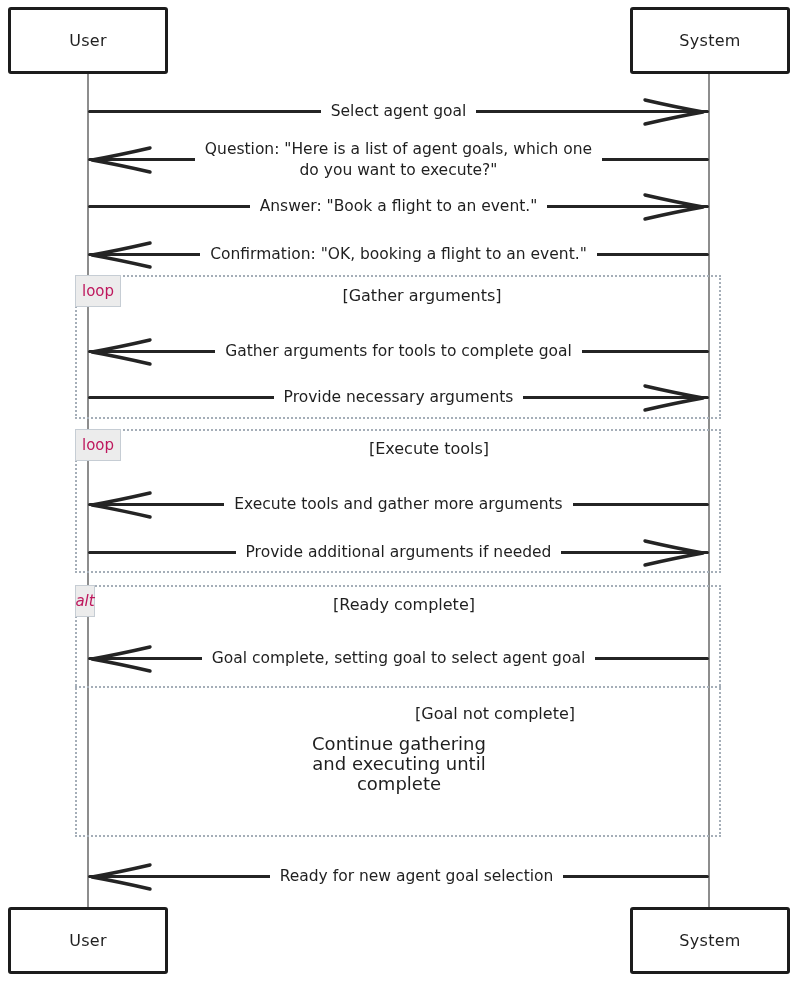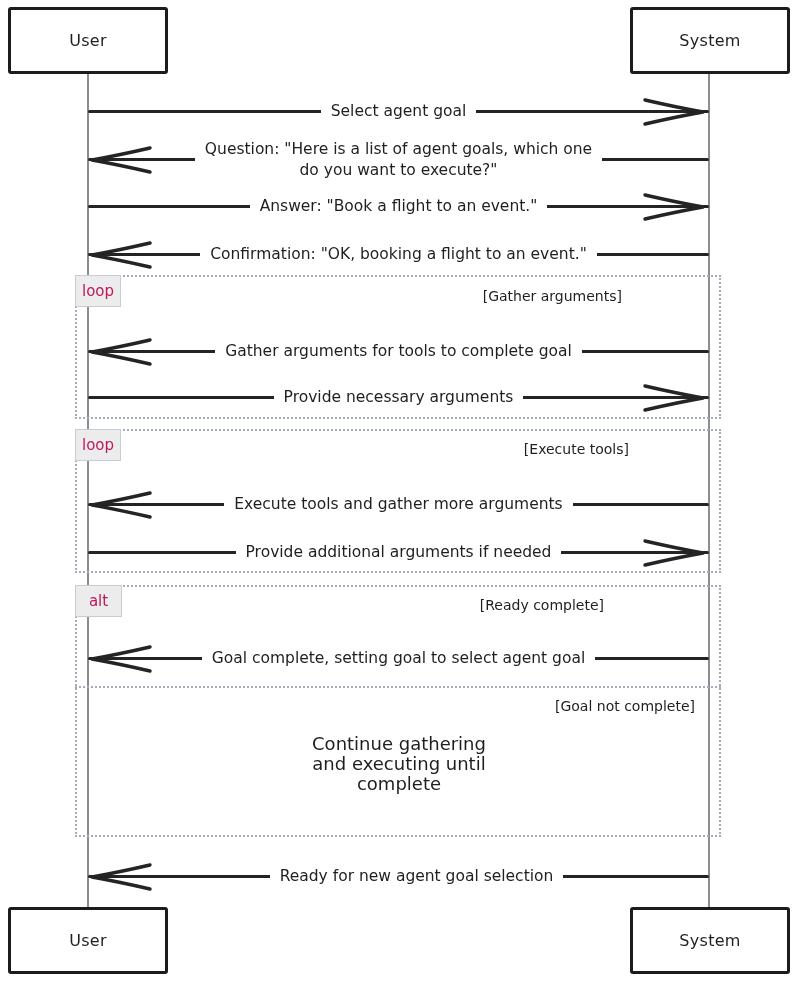--- a/index.html
+++ b/index.html
@@ -27,21 +27,21 @@
     background:#fff; padding:0 10px; white-space:pre-line; text-align:center;
     font-size:15.5px; line-height:21px;
   }
   
   .frame { position:absolute; box-sizing:border-box; border:2px dotted var(--frame-border,#a5aeb8); }
   .frame-label {
     position:absolute; top:-2px; left:-2px; width:46px; height:32px; box-sizing:border-box;
     background:var(--label-bg,#ececec); border:1.5px solid #c6cdd4;
     display:flex; align-items:center; justify-content:center; font-size:15px; color:#be185d;
   }
-  .frame-title { position:absolute; width:400px; text-align:right; font-size:14px; line-height:22px; }
+  .frame-title { position:absolute; width:400px; text-align:center; font-size:16px; line-height:22px; }
   .alt-divider { position:absolute; left:-2px; right:-2px; border-top:2px dotted var(--frame-border,#a5aeb8); }
   .note { position:absolute; width:400px; text-align:center; font-size:18px; line-height:20px; white-space:pre-line; }
   svg.arrow { display:block; }
 </style>
 </head>
 <body>
 
 <div class="canvas">
 
   <div class="lifeline" style="left:87px;"></div>
@@ -155,24 +155,24 @@
       <svg class="arrow" width="70" height="32" viewBox="0 0 70 32">
           <path d="M6 4 C32 10 50 13.5 64 16 C50 18.5 32 22 6 28" fill="none" stroke="#242424" stroke-width="3.4" stroke-linecap="round" stroke-linejoin="round"></path>
         </svg>
     </span>
     <div class="msg-text" style="top:-11px;">
         <span>Provide additional arguments if needed</span>
       </div>
   </div>
 
   <div class="frame" style="left:75px; top:585px; width:646px; height:252px;">
-    <div class="frame-label" style="width:47px;">alt</div>
+    <div class="frame-label" style="width:20px;font-style:italic;">alt</div>
     <div class="frame-title" style="left:127px; top:7px;">[Ready complete]</div>
     <div class="alt-divider" style="top:99px;"></div>
-    <div class="frame-title" style="left:218px; top:108px;">[Goal not complete]</div>
+    <div class="frame-title" style="left:218px; top:116px;">[Goal not complete]</div>
     <div class="note" style="left:122px; top:147px;">Continue gathering
 and executing until
 complete</div>
   </div>
 
   <div class="msg" style="top:659px;">
     <div class="line"></div>
     <span class="head left">
       <svg class="arrow" width="70" height="32" viewBox="0 0 70 32">
           <path d="M64 4 C38 10 20 13.5 6 16 C20 18.5 38 22 64 28" fill="none" stroke="#242424" stroke-width="3.4" stroke-linecap="round" stroke-linejoin="round"></path>

